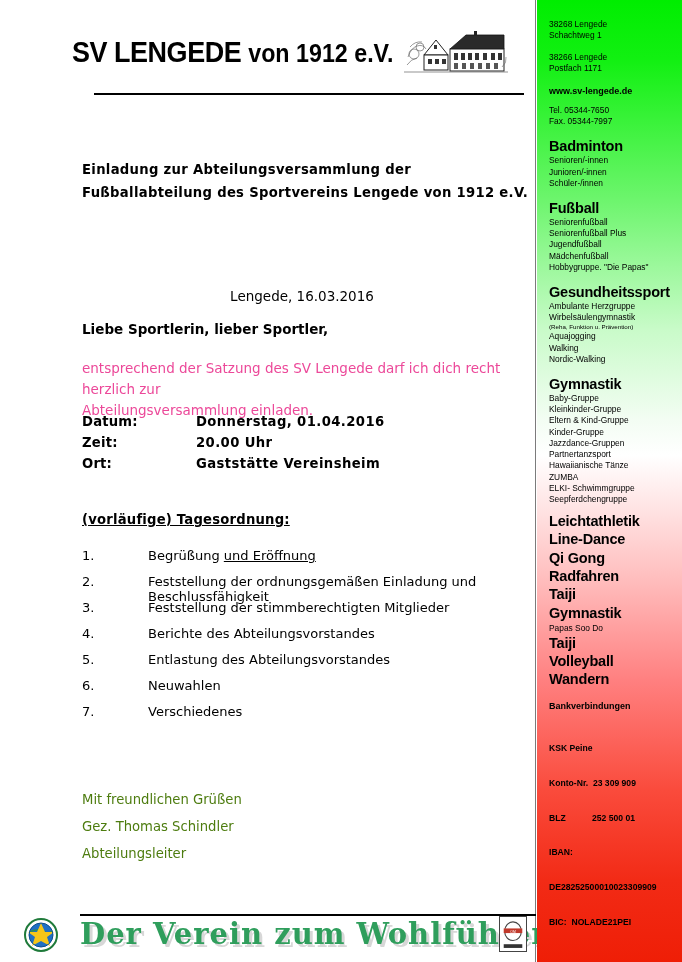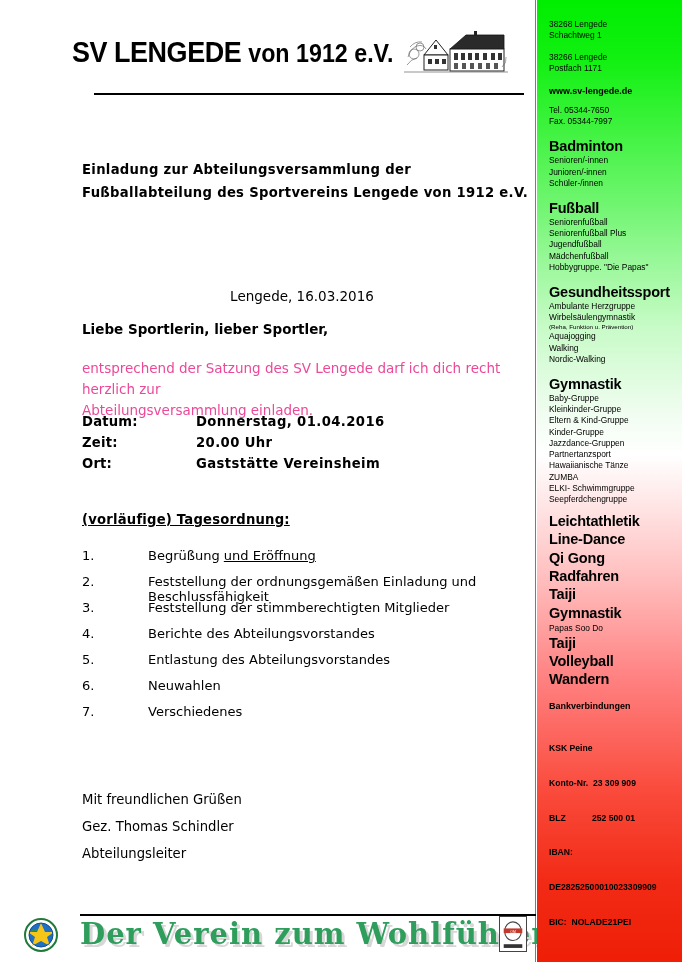--- a/index.html
+++ b/index.html
@@ -165,21 +165,21 @@
   .agenda-num { width: 66px; flex: 0 0 66px; }
   .agenda-text u { text-decoration: underline; }
 
   
   .closing {
     position: absolute;
     left: 82px;
     top: 792px;
     font-family: "DejaVu Sans", sans-serif;
     font-size: 13.2px;
-    color: #000000;
+    color: #4d7c0f;
   }
   .closing div { height: 27px; }
 
   
   .rule-bottom {
     position: absolute;
     left: 80px;
     top: 914px;
     width: 456px;
     height: 0;

